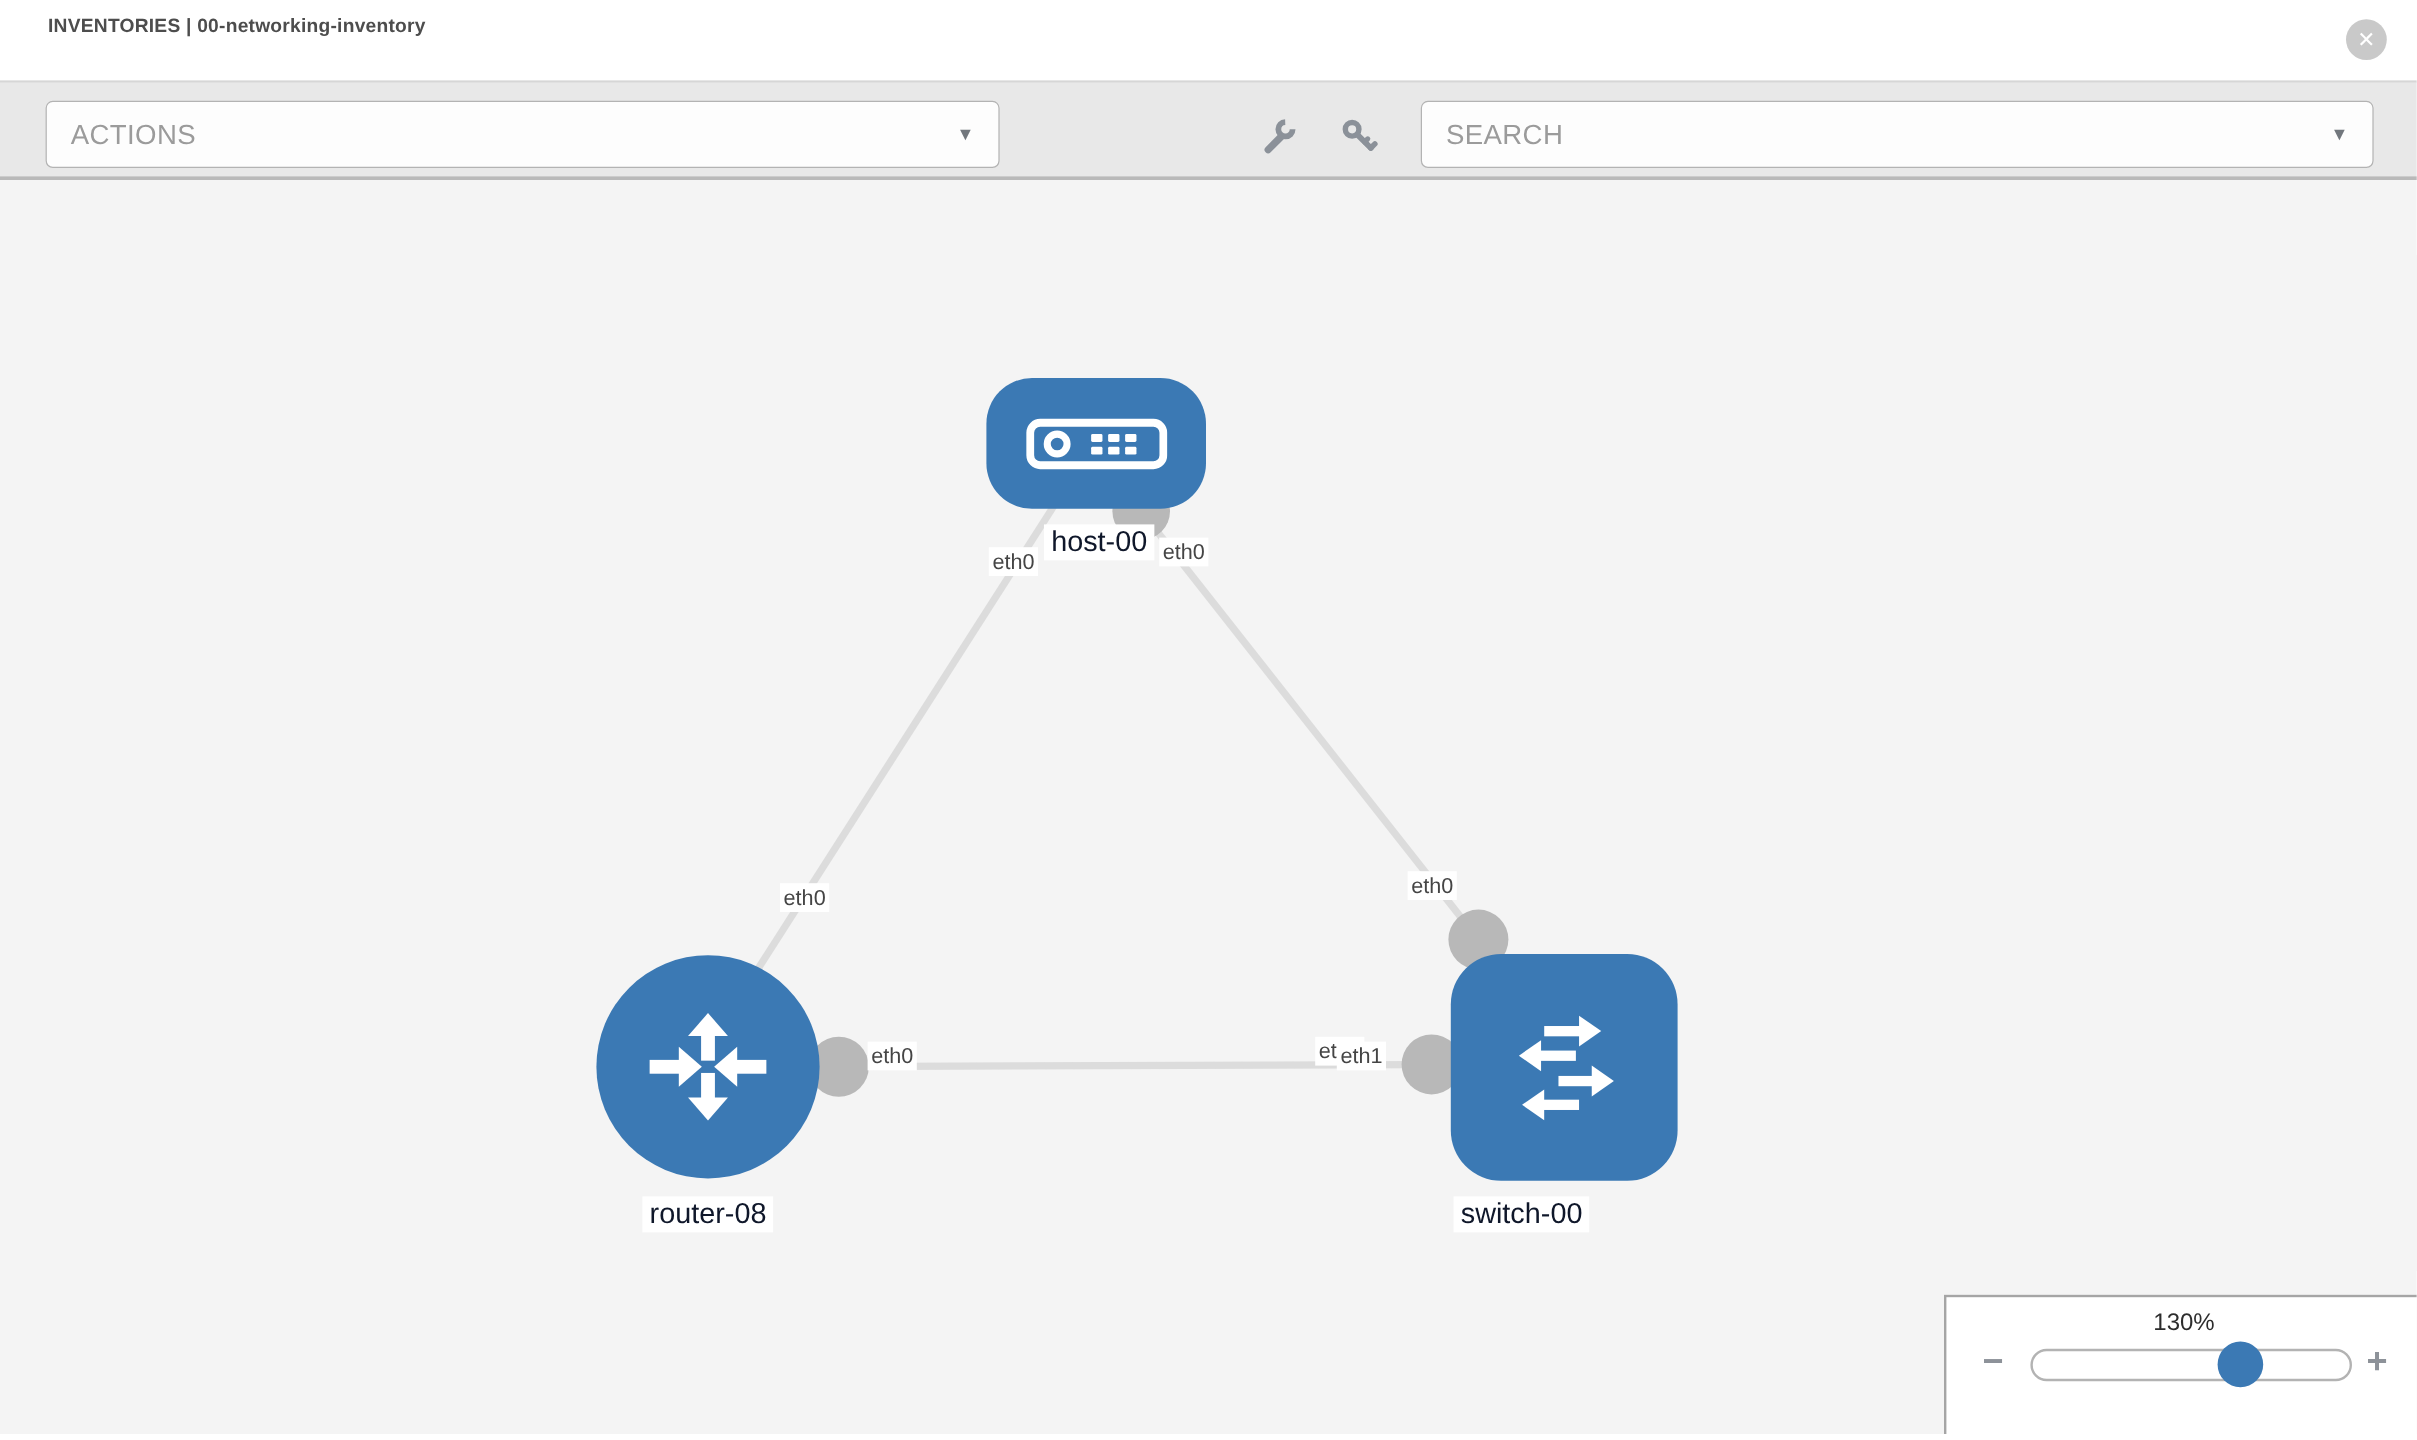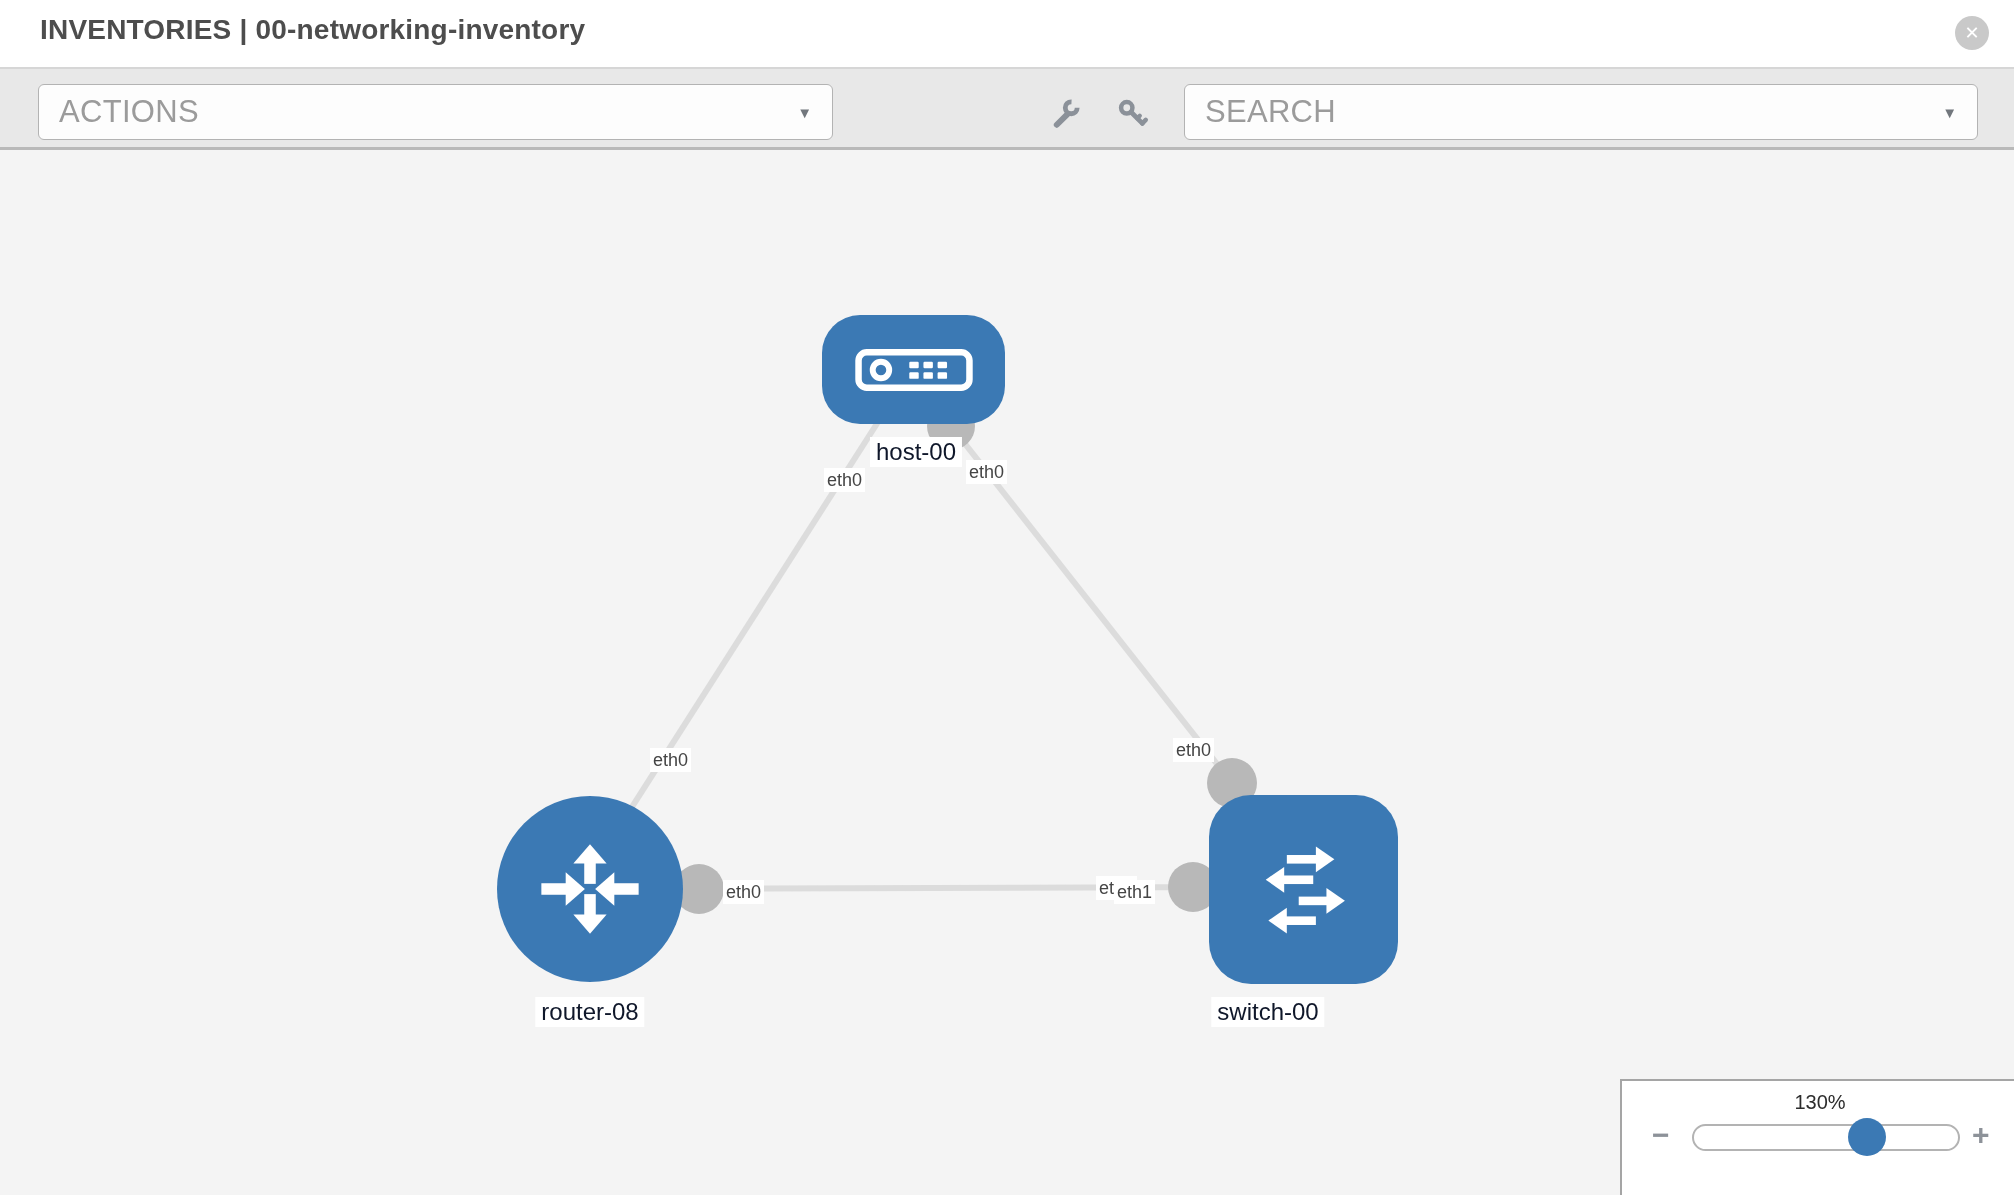--- a/index.html
+++ b/index.html
@@ -3,31 +3,31 @@
 <meta charset="utf-8">
 <style>
   * { margin:0; padding:0; box-sizing:border-box; }
   html,body { width:2014px; height:1200px; overflow:hidden; background:#fff;
               font-family:"Liberation Sans","DejaVu Sans",sans-serif; }
 
   .app { position:relative; width:2014px; height:1200px; }
 
   
   .header { position:relative; height:69px; background:#ffffff; border-bottom:2px solid #d6d6d6; }
-  .page-title { position:absolute; left:40px; top:14px; font-size:28px; font-weight:bold;
+  .page-title { position:absolute; left:40px; top:14px; font-size:16px; font-weight:bold;
                 color:#4d4d4d; letter-spacing:.2px; }
   .close-btn { position:absolute; right:25px; top:16px; width:34px; height:34px; border-radius:50%;
                background:#c9c9c9; color:#ffffff; display:flex; align-items:center; justify-content:center;
                font-size:18px; font-weight:bold; cursor:pointer; }
 
   
   .toolbar { position:relative; height:81px; background:#e8e8e8; border-bottom:3px solid #b9b9b9; }
   .select { position:absolute; top:15px; height:56px; background:#fdfdfd; border:1px solid #b3b3b3;
             border-radius:6px; display:flex; align-items:center; padding:0 20px; cursor:pointer; }
-  .select .lbl { font-size:31px; color:#9b9b9b; letter-spacing:.3px; }
+  .select .lbl { font-size:23px; color:#9b9b9b; letter-spacing:.3px; }
   .select .caret { margin-left:auto; font-size:15px; color:#72777d; }
   .select.actions { left:38px;  width:795px; }
   .select.search  { left:1184px; width:794px;justify-content:flex-end; }
   .tool-icon { position:absolute; top:26px; width:38px; height:38px; display:flex;
                align-items:center; justify-content:center; cursor:pointer; }
   .tool-icon svg { width:34px; height:34px; }
   .tool-icon.wrench { left:1046px; }
   .tool-icon.key    { left:1114px; }
 
   
@@ -45,21 +45,21 @@
   .node.router svg { width:128px; height:128px; }
   .node.switch svg { width:132px; height:132px; }
 
   .node-label { position:absolute; transform:translateX(-50%); background:#ffffff; color:#0f172a;
                 font-size:24px; padding:1px 6px; white-space:nowrap; }
   .node-label.host   { left:916px;  top:287px; }
   .node-label.router { left:590px;  top:847px; }
   .node-label.switch { left:1268px; top:847px; }
 
   .iface-label { position:absolute; background:#ffffff; color:#454545; font-size:18px;
-                 padding:0 3px; line-height:24px; white-space:nowrap;margin-top:12px; }
+                 padding:0 3px; line-height:24px; white-space:nowrap; }
 
   
   .zoom-panel { position:absolute; left:1620px; top:929px; width:400px; height:280px;
                 background:#ffffff; border:2px solid #a5a5a5; }
   .zoom-value { width:100%; text-align:center; margin-top:10px; font-size:20px; color:#2d2d2d; }
   .zoom-btn { position:absolute; top:36px; font-size:30px; font-weight:bold; color:#8d9299;
               cursor:pointer; line-height:36px; }
   .zoom-btn.minus { left:30px; }
   .zoom-btn.plus  { left:350px; }
   .slider-track { position:absolute; left:70px; top:43px; width:268px; height:27px;

